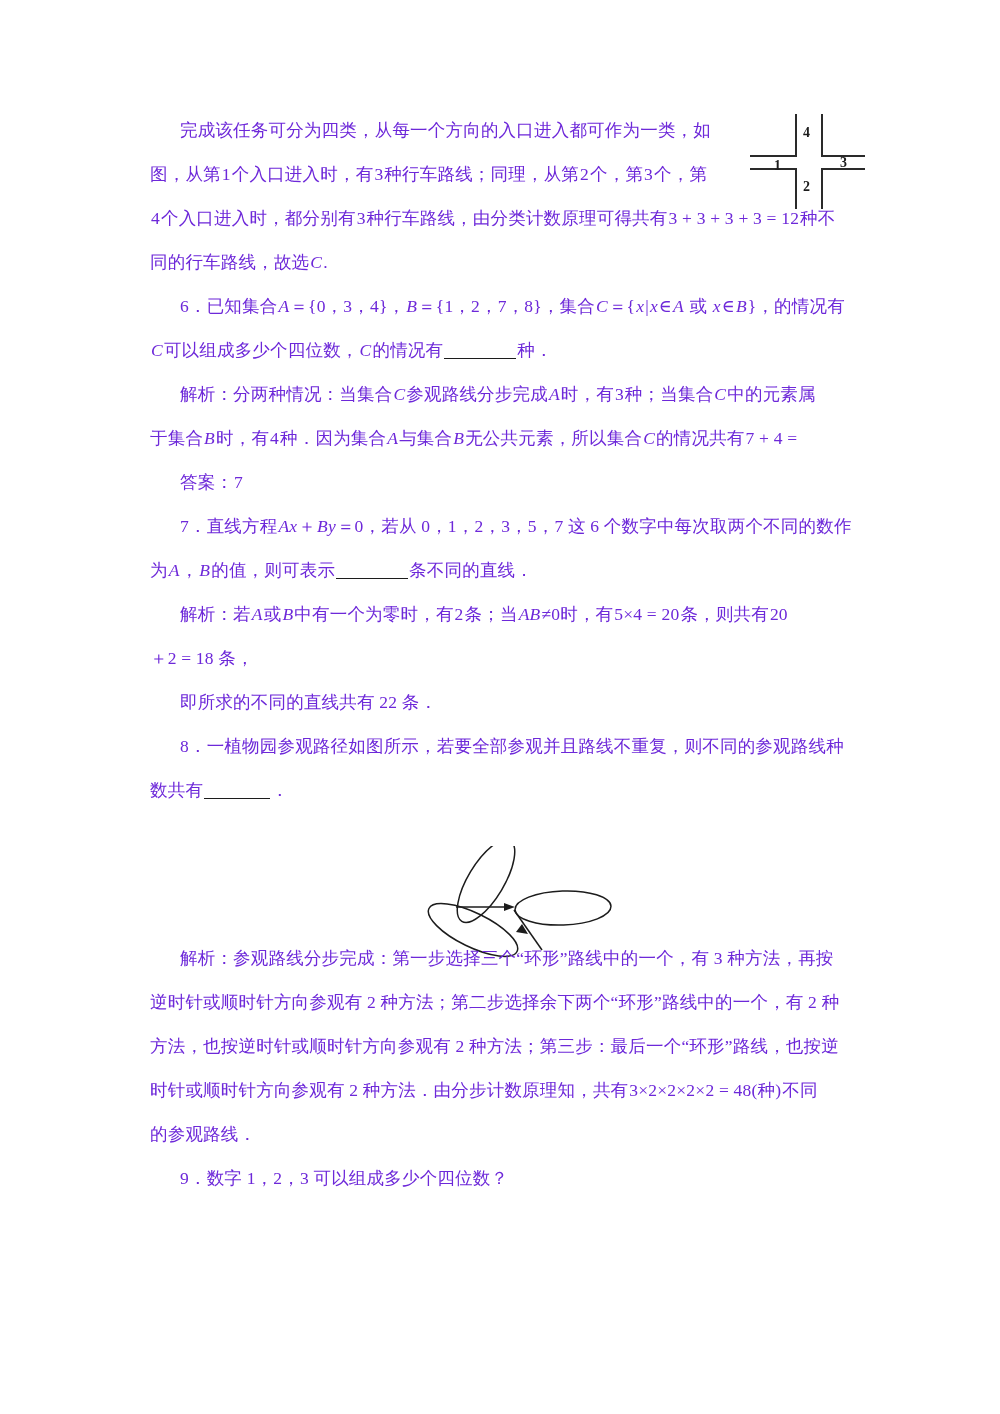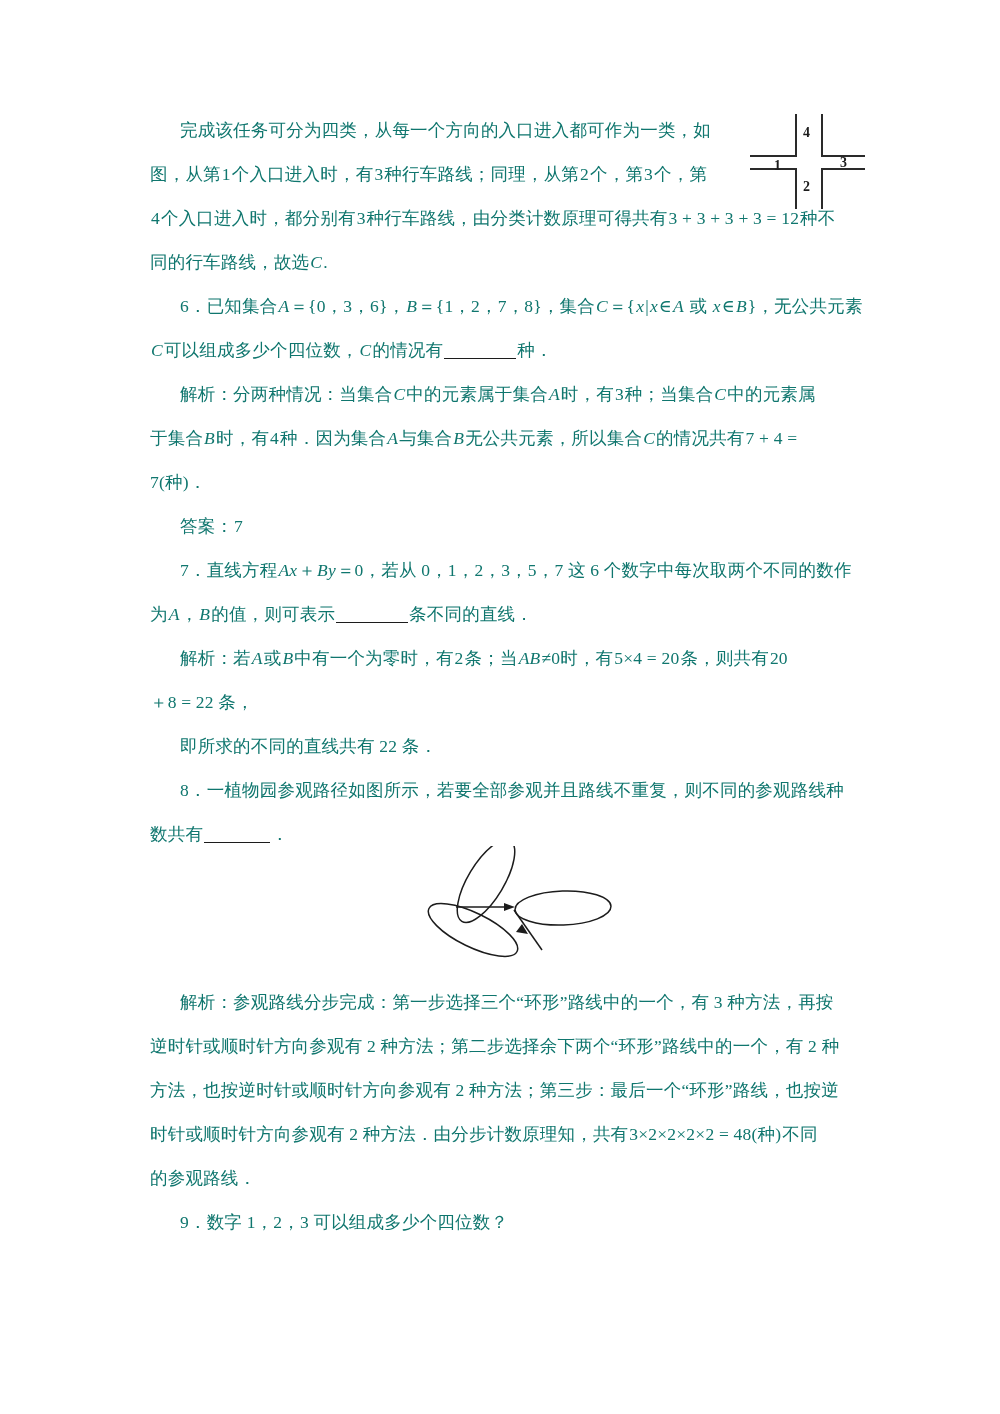--- a/index.html
+++ b/index.html
@@ -29,21 +29,21 @@
     width: 712px;
   }
 
   
   .line {
     font-size: 17.5px;
     line-height: 44px;
     height: 44px;
     white-space: nowrap;
     letter-spacing: 0.2px;
-    color: #0f766e;
+    color: #6d28d9;
   }
   .line.indent { text-indent: 30px; }
 
   
   .mi {
     font-family: "Liberation Serif", "DejaVu Serif", serif;
     font-style: italic;
     padding: 0 1px;
   }
   .mn {
@@ -161,57 +161,54 @@
 
     <div class="line">
       <span class="mn">4</span><span>个入口进入时，都分别有</span><span class="mn">3</span><span>种行车路线，由分类计数原理可得共有</span><span class="mn">3 + 3 + 3 + 3 = 12</span><span>种不</span>
     </div>
 
     <div class="line">
       <span>同的行车路线，故选</span><span class="mi">C</span><span>.</span>
     </div>
 
     <div class="line indent">
-      <span>6．</span><span>已知集合</span><span class="mi">A</span><span>＝{0，3，6}，</span><span class="mi">B</span><span>＝{1，2，7，8}，集合</span><span class="mi">C</span><span>＝{</span><span class="mi">x</span><span>|</span><span class="mi">x</span><span>∈</span><span class="mi">A</span><span> 或 </span><span class="mi">x</span><span>∈</span><span class="mi">B</span><span>}，无公共元素</span>
+      <span>6．</span><span>已知集合</span><span class="mi">A</span><span>＝{0，3，4}，</span><span class="mi">B</span><span>＝{1，2，7，8}，集合</span><span class="mi">C</span><span>＝{</span><span class="mi">x</span><span>|</span><span class="mi">x</span><span>∈</span><span class="mi">A</span><span> 或 </span><span class="mi">x</span><span>∈</span><span class="mi">B</span><span>}，的情况有</span>
     </div>
 
     <div class="line">
       <span class="mi">C</span><span>可以组成多少个四位数，</span><span class="mi">C</span><span>的情况有</span><span class="blank"></span><span>种．</span>
     </div>
 
     <div class="line indent">
-      <span>解析：</span><span>分两种情况：当集合</span><span class="mi">C</span><span>中的元素属于集合</span><span class="mi">A</span><span>时，有</span><span class="mn">3</span><span>种；当集合</span><span class="mi">C</span><span>中的元素属</span>
+      <span>解析：</span><span>分两种情况：当集合</span><span class="mi">C</span><span>参观路线分步完成</span><span class="mi">A</span><span>时，有</span><span class="mn">3</span><span>种；当集合</span><span class="mi">C</span><span>中的元素属</span>
     </div>
 
     <div class="line">
       <span>于集合</span><span class="mi">B</span><span>时，有</span><span class="mn">4</span><span>种．因为集合</span><span class="mi">A</span><span>与集合</span><span class="mi">B</span><span>无公共元素，所以集合</span><span class="mi">C</span><span>的情况共有</span><span class="mn">7 + 4 =</span>
     </div>
 
-    <div class="line">
-      <span>7(种)．</span>
-    </div>
 
     <div class="line indent">
       <span>答案：</span><span class="mn">7</span>
     </div>
 
     <div class="line indent">
       <span>7．</span><span>直线方程</span><span class="mi">Ax</span><span>＋</span><span class="mi">By</span><span>＝0，</span><span>若从 0，1，2，3，5，7 这 6 个数字中每次取两个不同的数作</span>
     </div>
 
     <div class="line">
       <span>为</span><span class="mi">A</span><span>，</span><span class="mi">B</span><span>的值，则可表示</span><span class="blank"></span><span>条不同的直线．</span>
     </div>
 
     <div class="line indent">
       <span>解析：</span><span>若</span><span class="mi">A</span><span>或</span><span class="mi">B</span><span>中有一个为零时，有</span><span class="mn">2</span><span>条；当</span><span class="mi">AB</span><span>≠0</span><span>时，有</span><span class="mn">5×4 = 20</span><span>条，则共有</span><span class="mn">20</span>
     </div>
 
     <div class="line">
-      <span>＋8 = 22 条，</span>
+      <span>＋2 = 18 条，</span>
     </div>
 
     <div class="line indent">
       <span>即所求的不同的直线共有 22 条．</span>
     </div>
 
 
     <div class="line indent">
       <span>8．</span><span>一植物园参观路径如图所示，若要全部参观并且路线不重复，则不同的参观路线种</span>
     </div>

